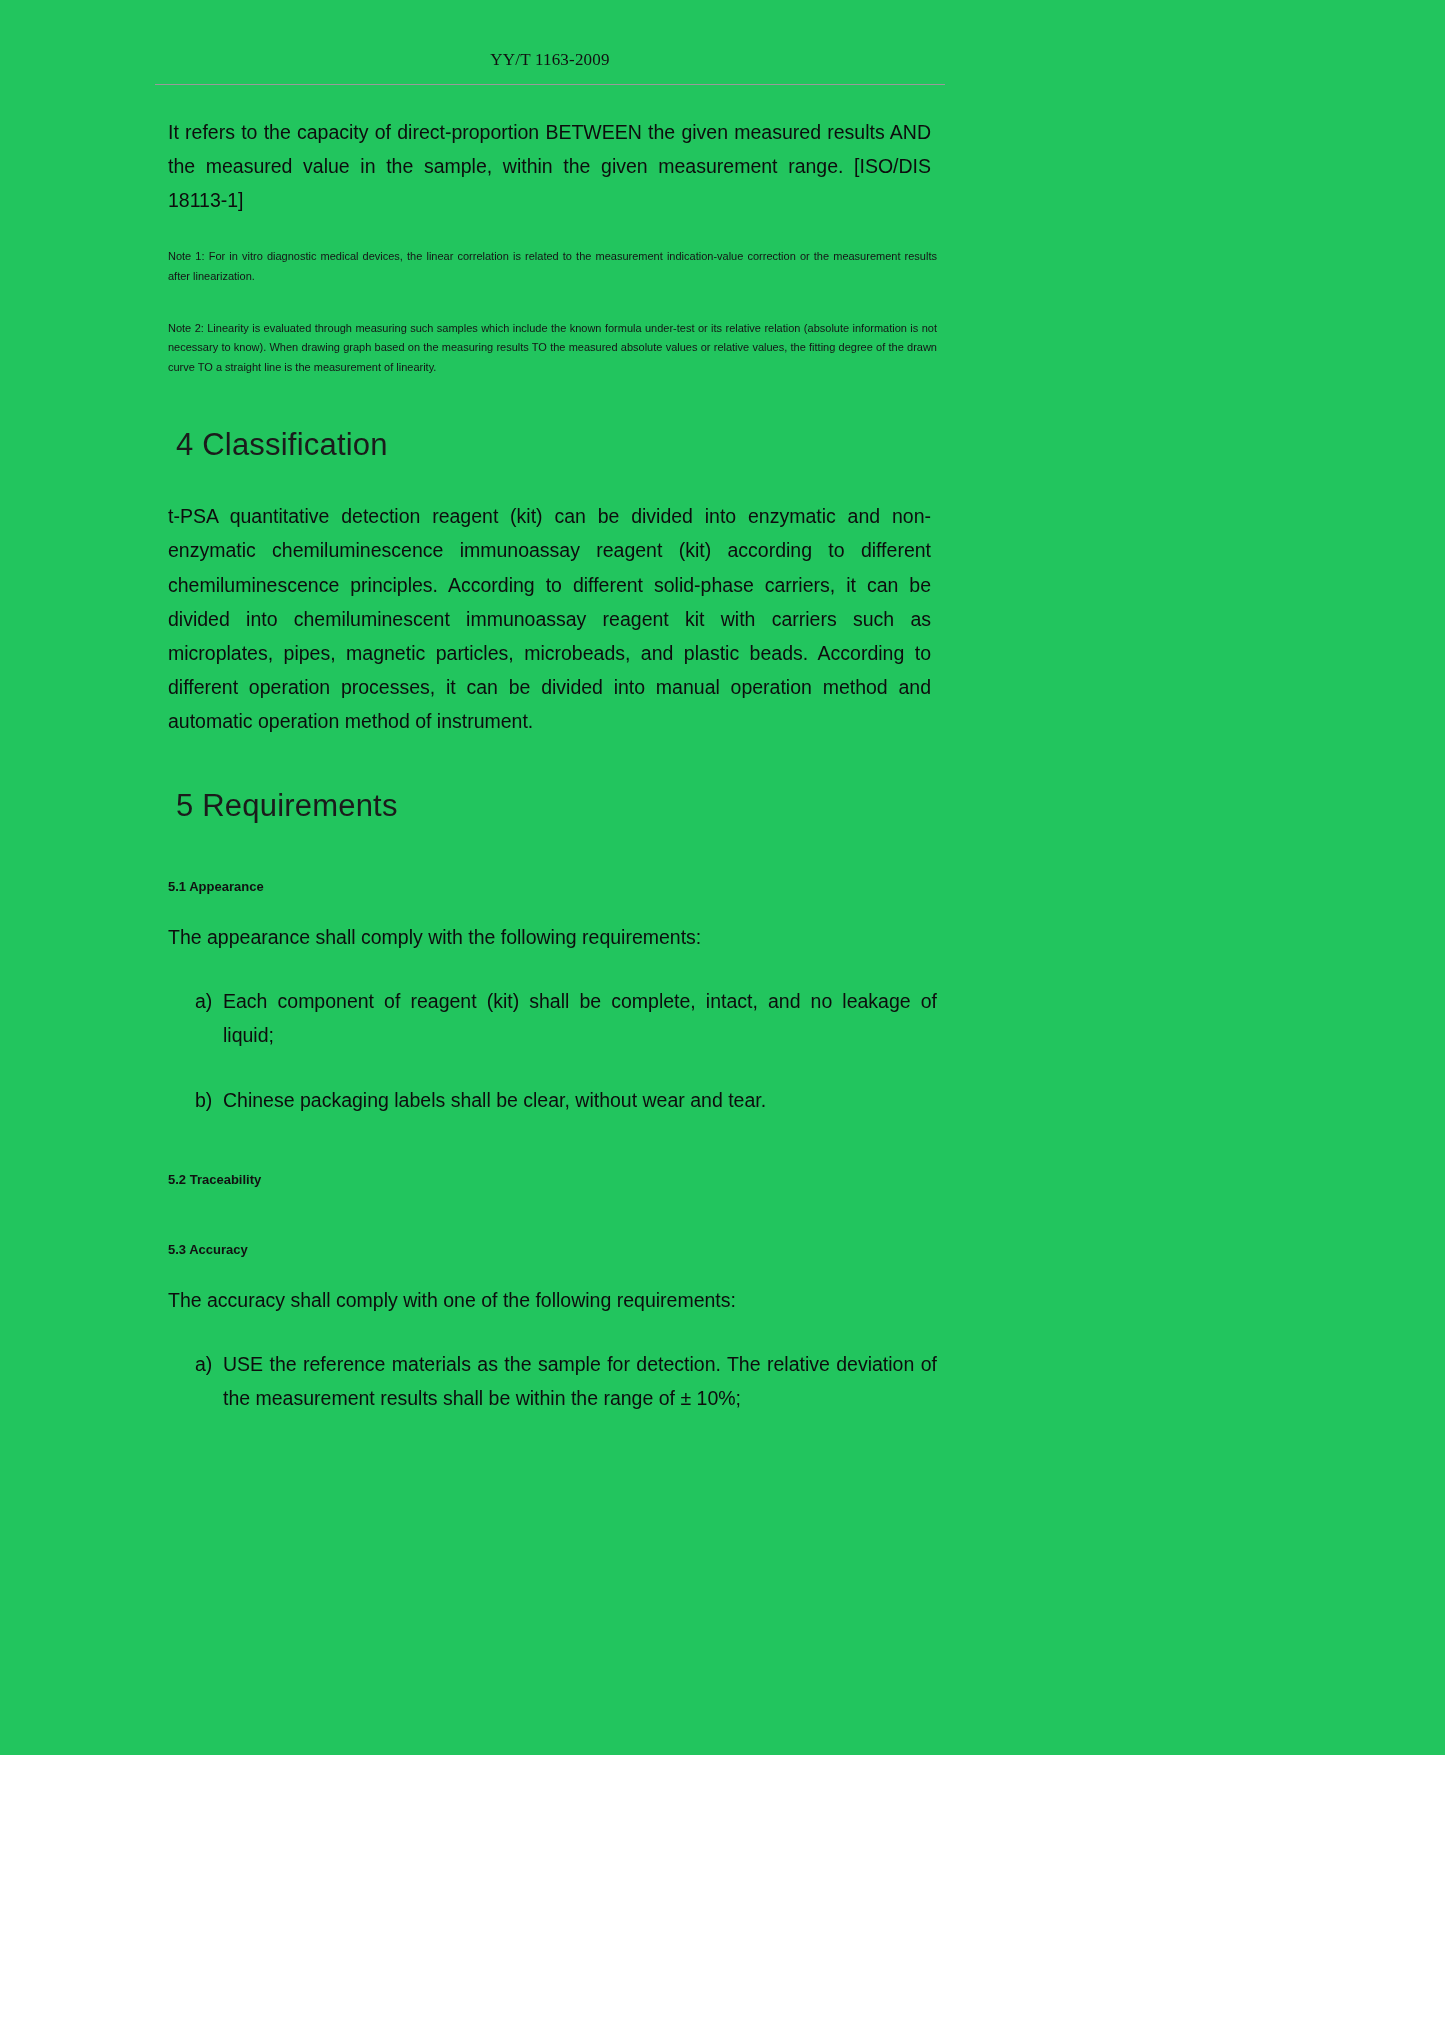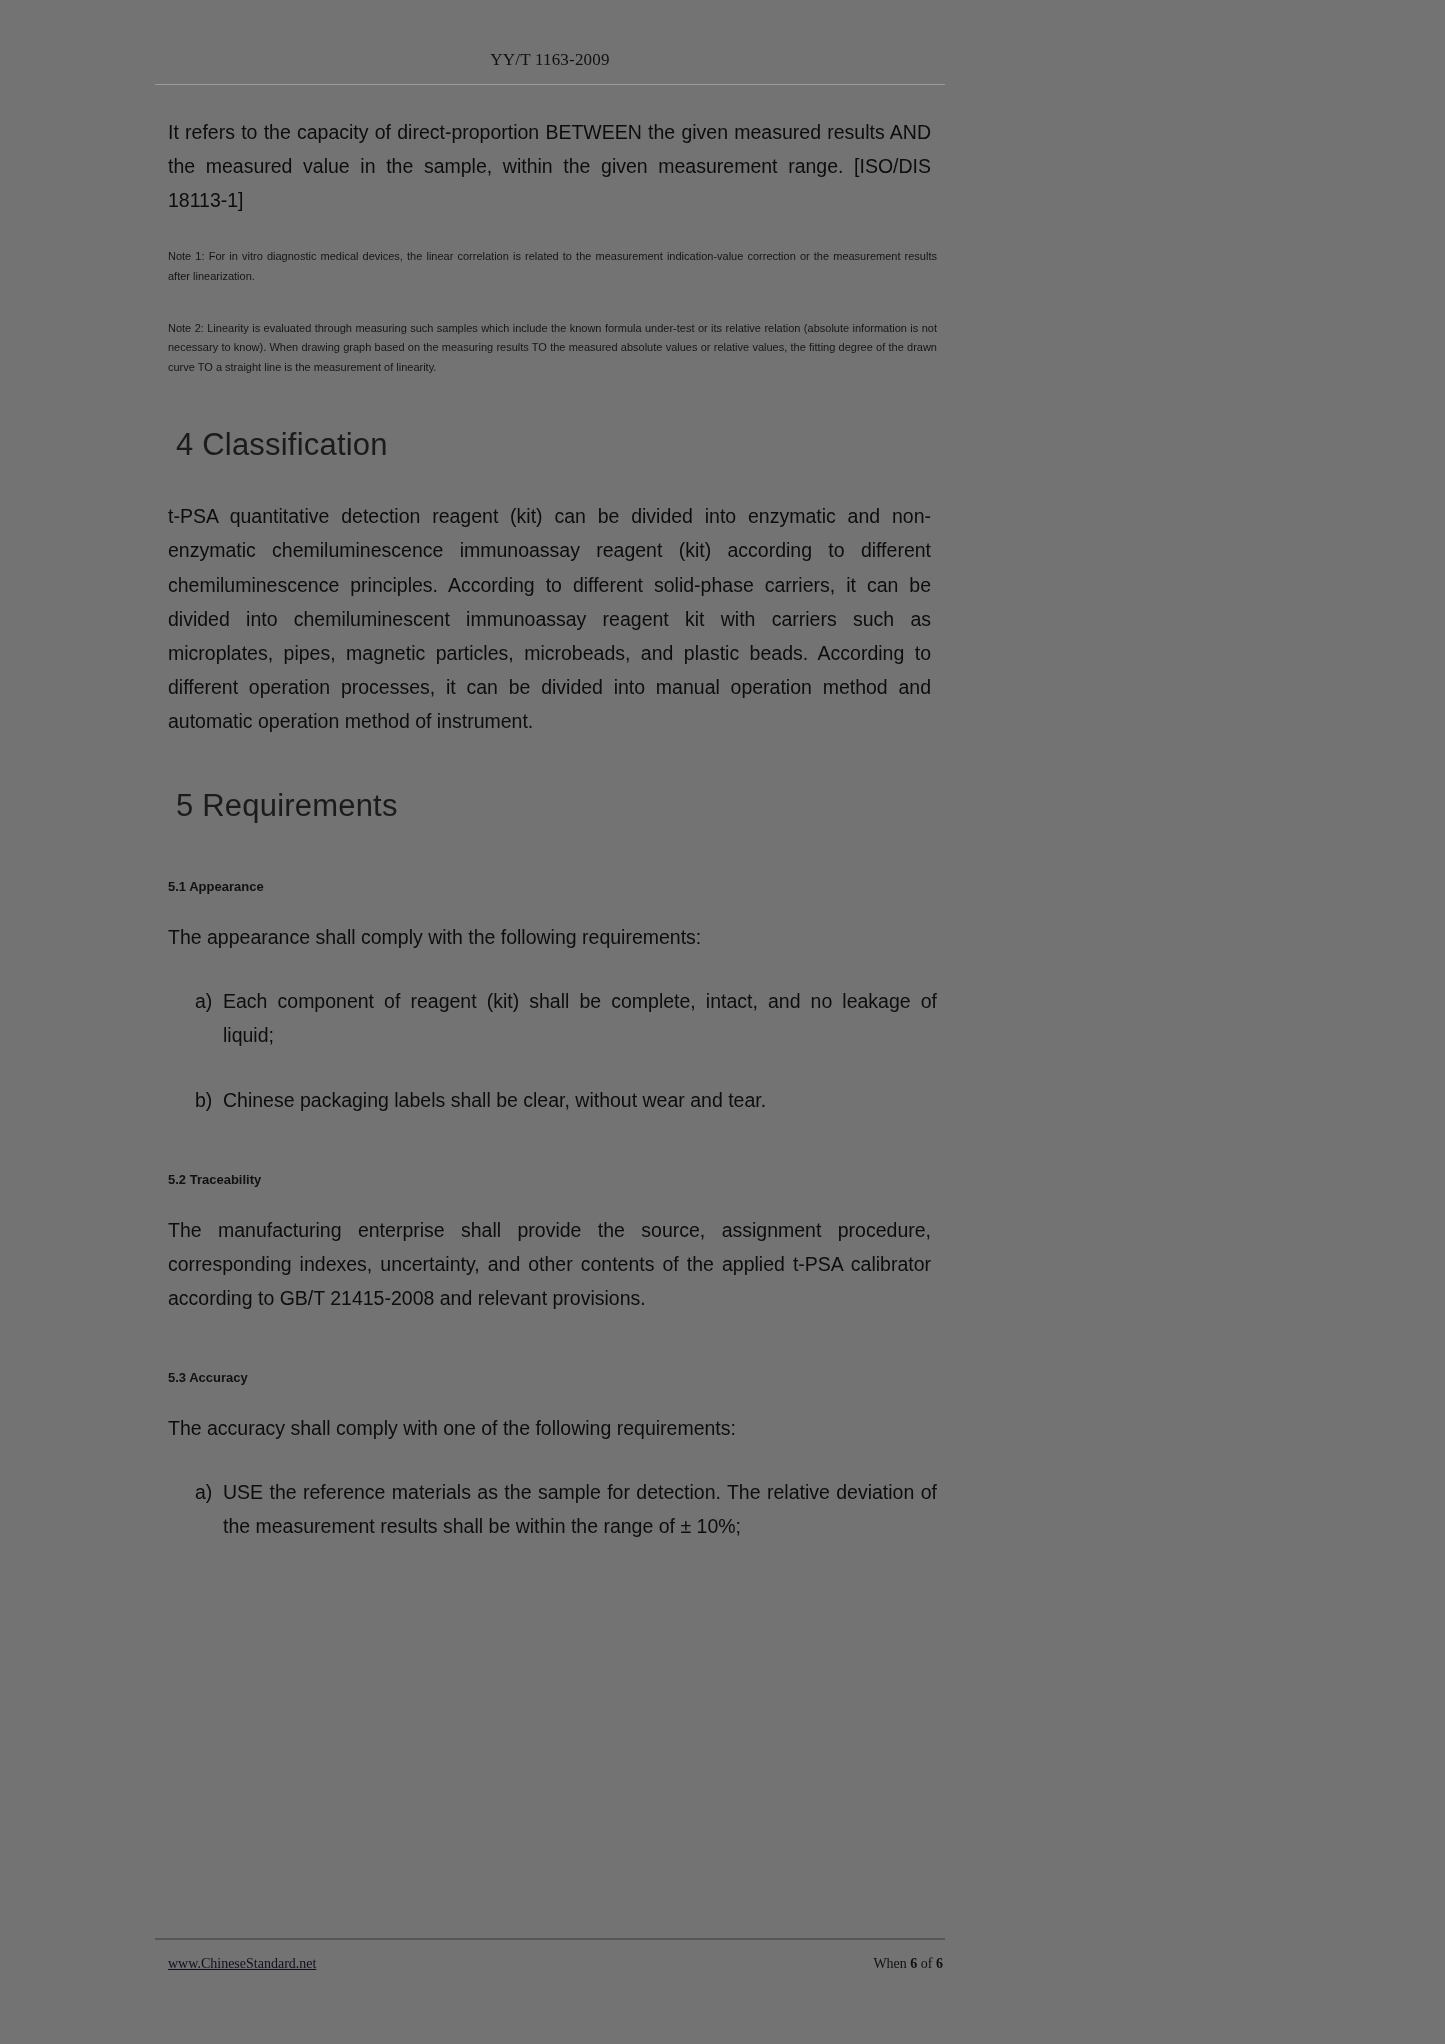--- a/index.html
+++ b/index.html
@@ -3,22 +3,22 @@
 <meta charset="utf-8">
 <style>
   html, body {
     margin: 0;
     padding: 0;
     background: #ffffff;
   }
   .page {
     position: relative;
     width: 1445px;
-    height: 2044px;
-    background: #737373;
+    height: 1755px;
+    background: #22c55e;
     overflow: hidden;
   }
   .sheet {
     position: absolute;
     left: 155px;
     top: 0;
     width: 790px;
   }
   
   .page-header {
@@ -155,21 +155,20 @@
         <span class="list-text">Each component of reagent (kit) shall be complete, intact, and no leakage of liquid;</span>
       </div>
 
       <div class="list-item">
         <span class="list-marker">b)</span>
         <span class="list-text">Chinese packaging labels shall be clear, without wear and tear.</span>
       </div>
 
       <h2 class="h2">5.2 Traceability</h2>
 
-      <p class="body-para">The manufacturing enterprise shall provide the source, assignment procedure, corresponding indexes, uncertainty, and other contents of the applied t-PSA calibrator according to GB/T 21415-2008 and relevant provisions.</p>
 
       <h2 class="h2">5.3 Accuracy</h2>
 
       <p class="body-para">The accuracy shall comply with one of the following requirements:</p>
 
       <div class="list-item">
         <span class="list-marker">a)</span>
         <span class="list-text">USE the reference materials as the sample for detection. The relative deviation of the measurement results shall be within the range of ± 10%;</span>
       </div>
 

